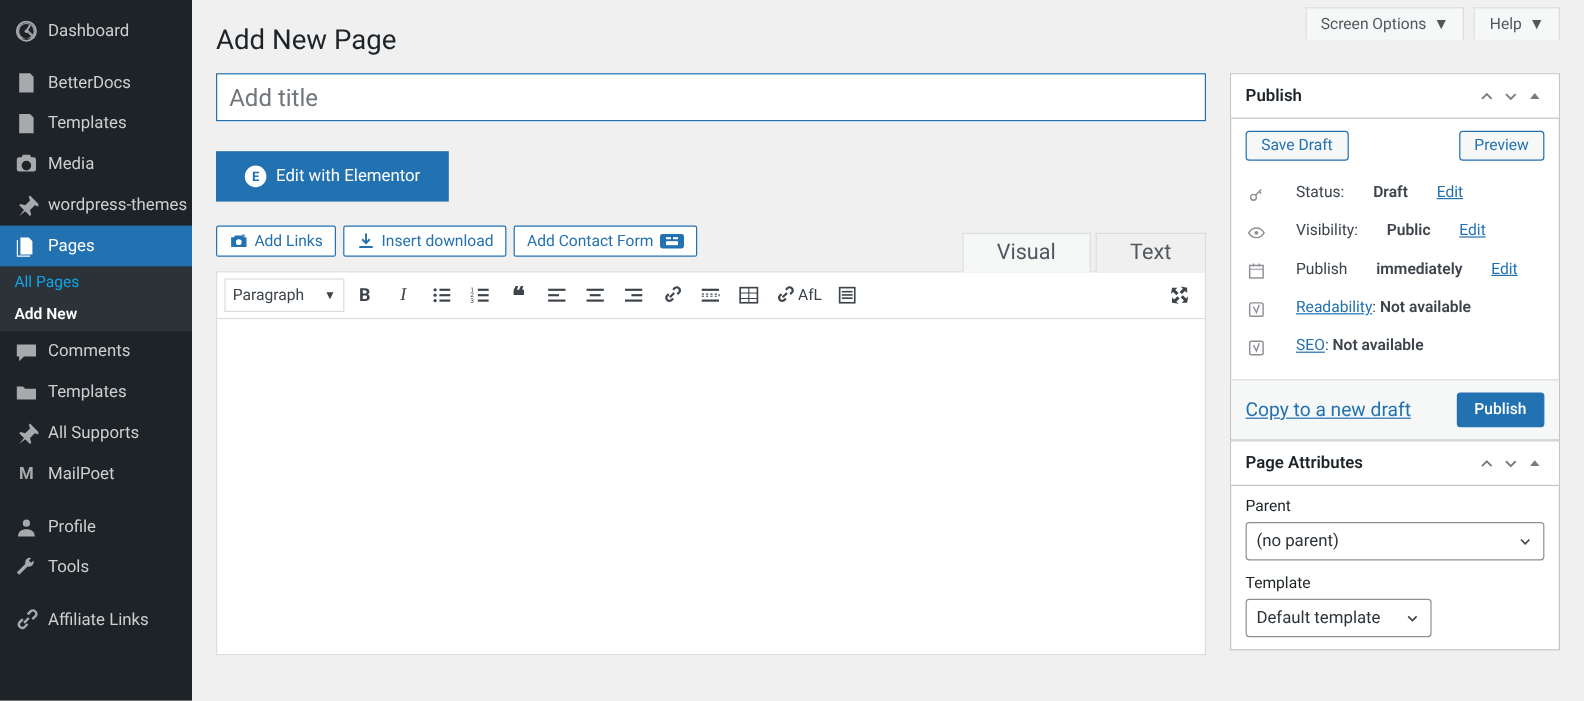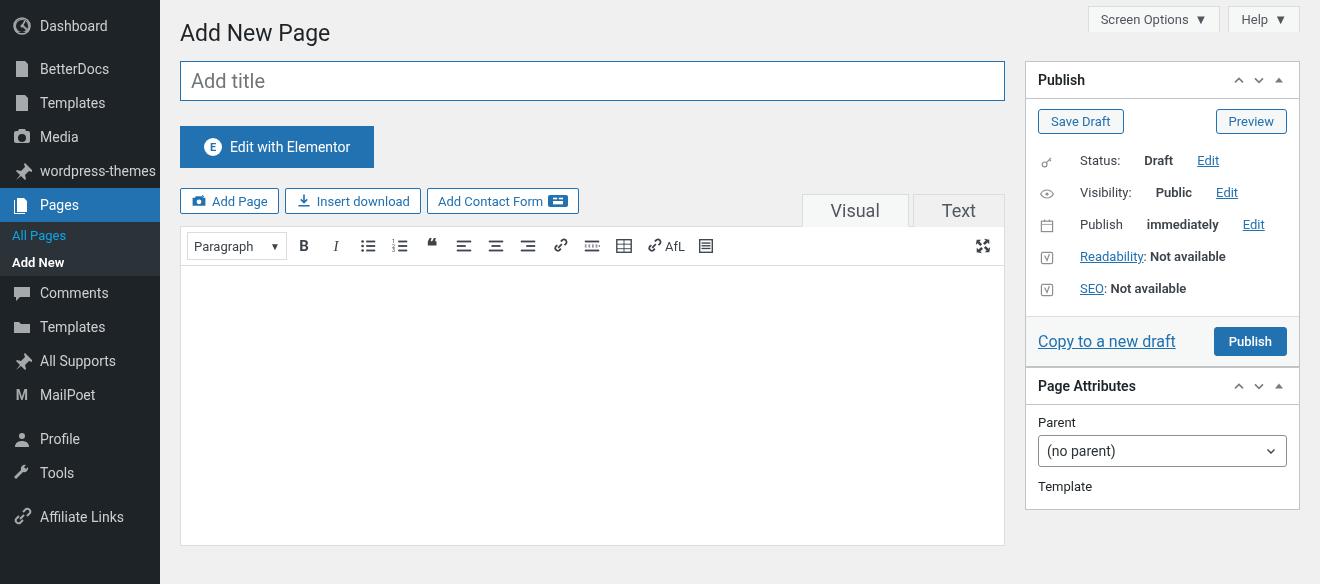--- a/index.html
+++ b/index.html
@@ -192,21 +192,21 @@
         <span>Edit with Elementor</span>
       </button>
 
       <div style="position:relative;">
         <div class="media-row">
           <button class="media-btn">
             <svg viewBox="0 0 20 20" width="16" height="16">
                 <path d="M2 6h3l1-2h8l1 2h3v10H2zM10 8a3 3 0 1 0 0 6 3 3 0 0 0 0-6z"></path>
                 <path d="M14 3l2 2" stroke="#2271b1" stroke-width="1.5"></path>
               </svg>
-            <span>Add Page</span>
+            <span>Add Links</span>
           </button>
           <button class="media-btn">
             <svg viewBox="0 0 20 20" width="16" height="16">
                 <path d="M10 2v10m-4-4l4 4 4-4M3 16h14" fill="none" stroke="#2271b1" stroke-width="2"></path>
               </svg>
             <span>Insert download</span>
           </button>
           <button class="media-btn">
             <span>Add Contact Form</span>
             <span style="background:#2271b1;color:#fff;padding:1px 3px;border-radius:2px;font-size:10px;display:inline-flex;">
@@ -416,17 +416,23 @@
         </div>
         <div class="metabox-body">
           <div class="attr-label">Parent</div>
           <div class="attr-select">
               <span>(no parent)</span>
               <svg viewBox="0 0 20 20" width="14" height="14">
                 <path d="M5 8l5 5 5-5" fill="none" stroke="#3c434a" stroke-width="2"></path>
               </svg>
             </div>
           <div class="attr-label">Template</div>
+          <div class="attr-select" style="width:155px;margin-bottom:0;">
+              <span>Default template</span>
+              <svg viewBox="0 0 20 20" width="14" height="14">
+                <path d="M5 8l5 5 5-5" fill="none" stroke="#3c434a" stroke-width="2"></path>
+              </svg>
+            </div>
         </div>
       </div>
     </div>
   </div>
 </div>
 
 </body></html>

